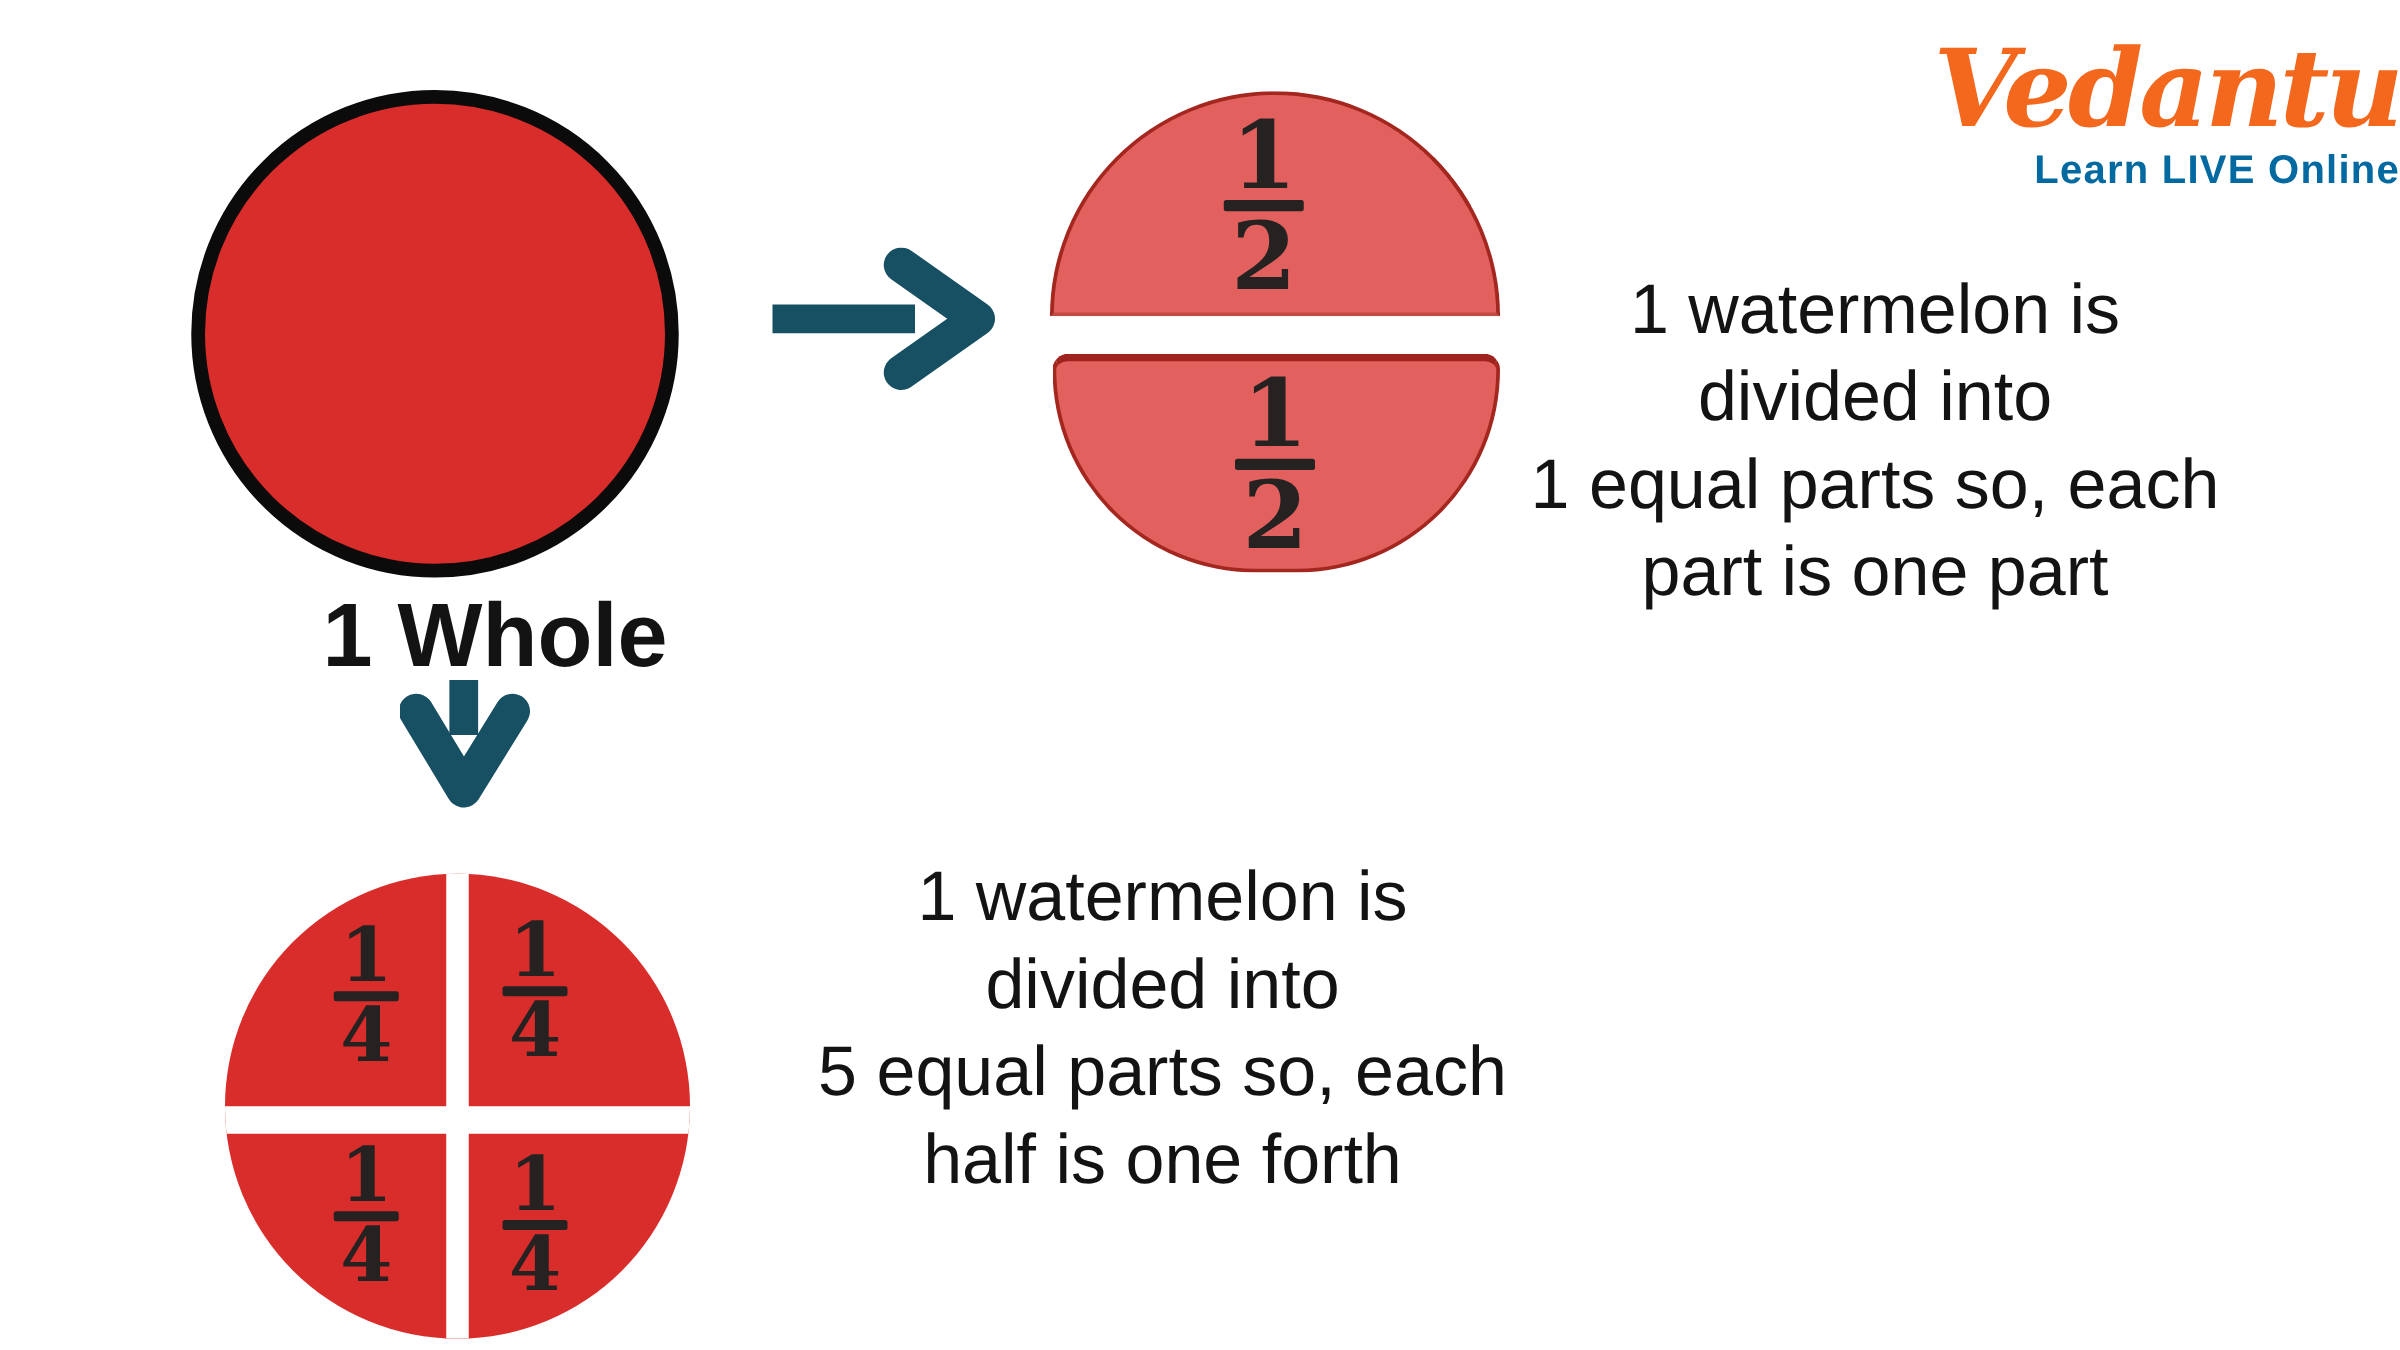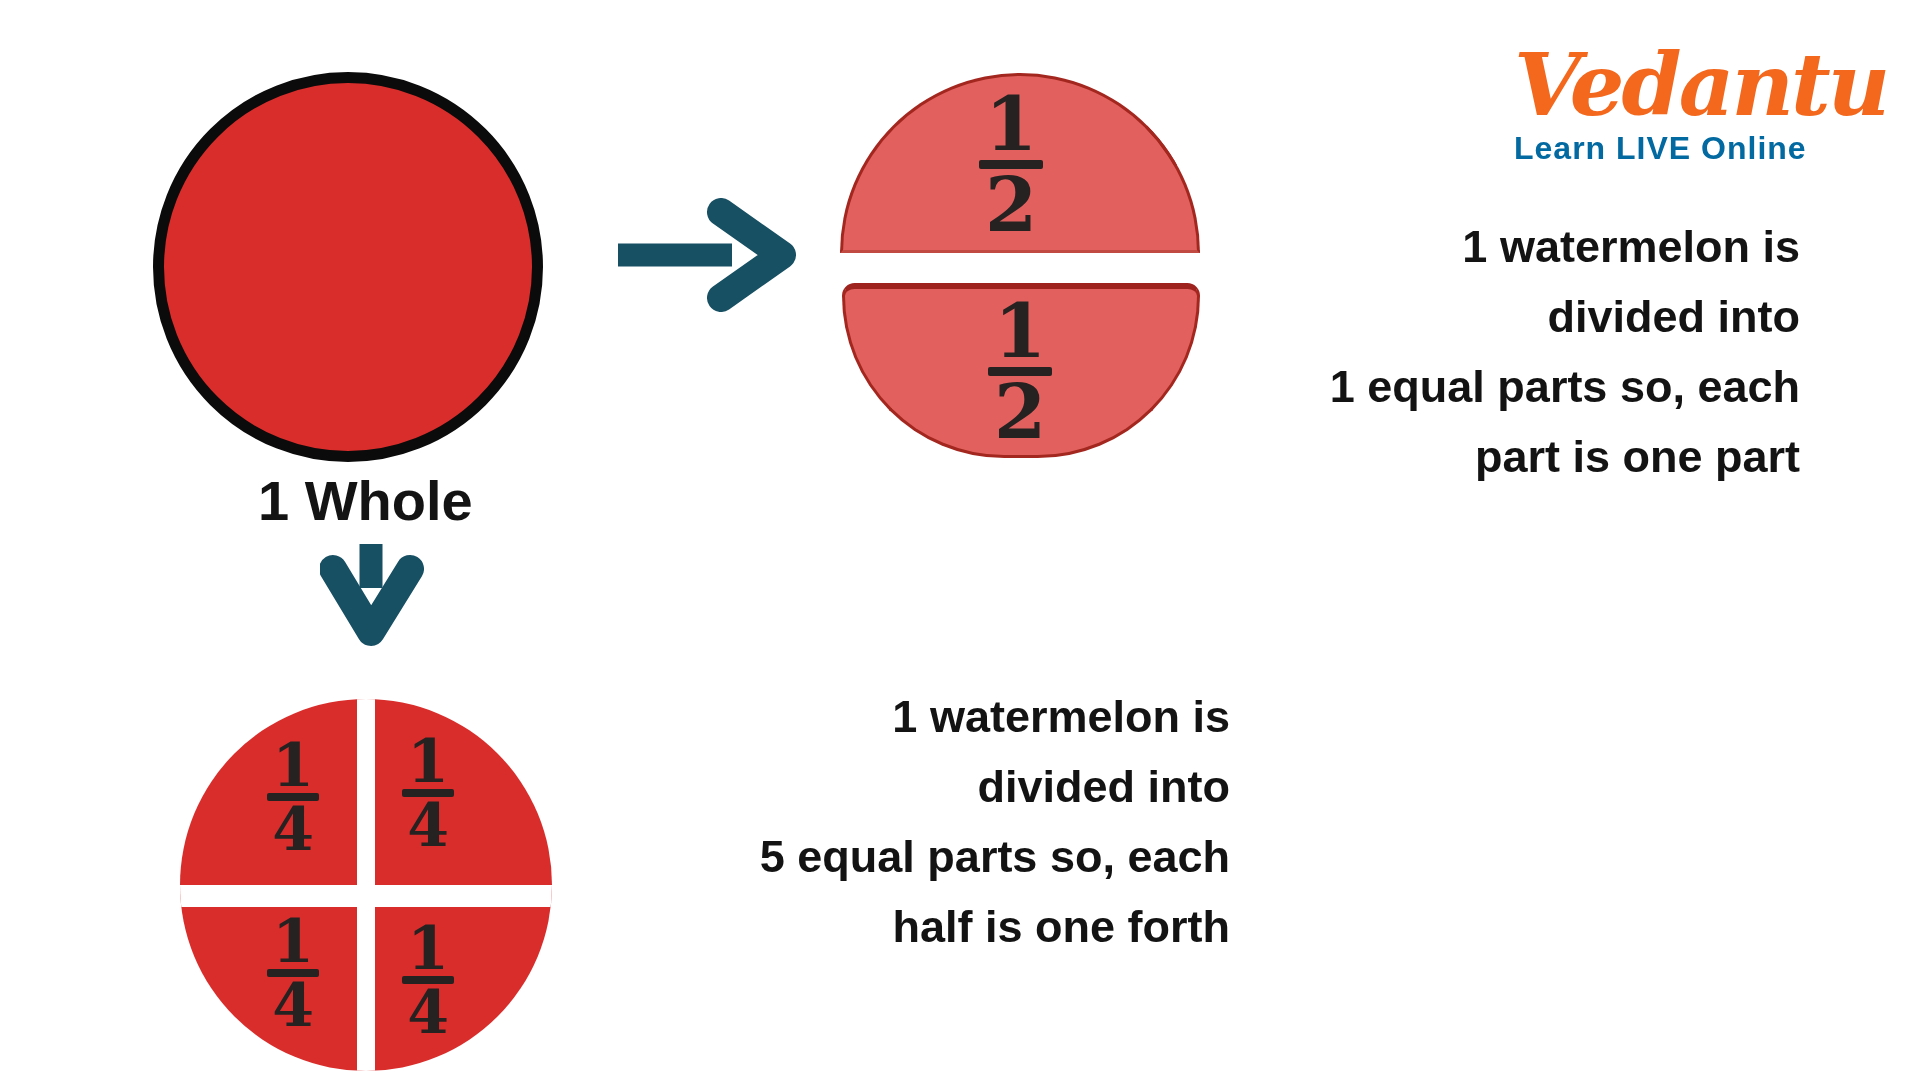--- a/index.html
+++ b/index.html
@@ -9,21 +9,21 @@
   }
 
   
   .whole-circle {
     position:absolute; left:153px; top:72px; width:390px; height:390px;
     box-sizing:border-box; border-radius:50%;
     background:#D92D2B; border:11px solid #0B0B0B;
   }
   .whole-label {
     position:absolute; left:258px; top:468px; width:222px;
-    text-align:left; font-size:56px; font-weight:bold; color:#131313;
+    text-align:left; font-size:72px; font-weight:bold; color:#131313;
     white-space:nowrap;
   }
 
   
   .arrow { position:absolute; }
   #arrow-right { left:610px; top:198px; }
   #arrow-down  { left:320px; top:536px; }
   .arrow path, .arrow line { stroke:#174F63; fill:none; }
 
   
@@ -63,28 +63,28 @@
   .fraction.large .num, .fraction.large .den { font-size:75px; line-height:64px; }
   .fraction.large .bar { width:64px; height:9px; margin:4px 0; }
   .fraction.small .num, .fraction.small .den { font-size:60px; line-height:50px; }
   .fraction.small .bar { width:52px; height:8px; margin:3px 0; }
 
   .frac-half-top  { position:absolute; left:171px; top:19px;  transform:translateX(-50%); }
   .frac-half-bottom { position:absolute; left:180px; top:226px; transform:translateX(-50%); }
 
   
   .caption {
-    position:absolute; text-align:right; font-weight:bold; color:#131313;
-    font-size:45px; line-height:70px; white-space:nowrap;
+    position:absolute; text-align:center; font-weight:normal; color:#131313;
+    font-size:56px; line-height:70px; white-space:nowrap;
   }
   #caption-halves   { left:1200px; top:212px; width:600px; }
   #caption-quarters { left:630px;  top:682px; width:600px; }
 
   
-  .brand { position:absolute; top:26px; right:20px; width:386px; text-align:left;margin-top:13px; }
+  .brand { position:absolute; top:26px; right:0; width:386px; text-align:right; }
   .brand .wordmark {
     font-family:"DejaVu Serif", serif; font-style:italic; font-weight:bold;
     font-size:86px; line-height:92px; letter-spacing:-3px; color:#F4681D;
   }
   .brand .tagline {
     font-size:32px; line-height:34px; font-weight:bold; letter-spacing:1px; color:#0369a1;
   }
 </style>
 </head>
 <body>

